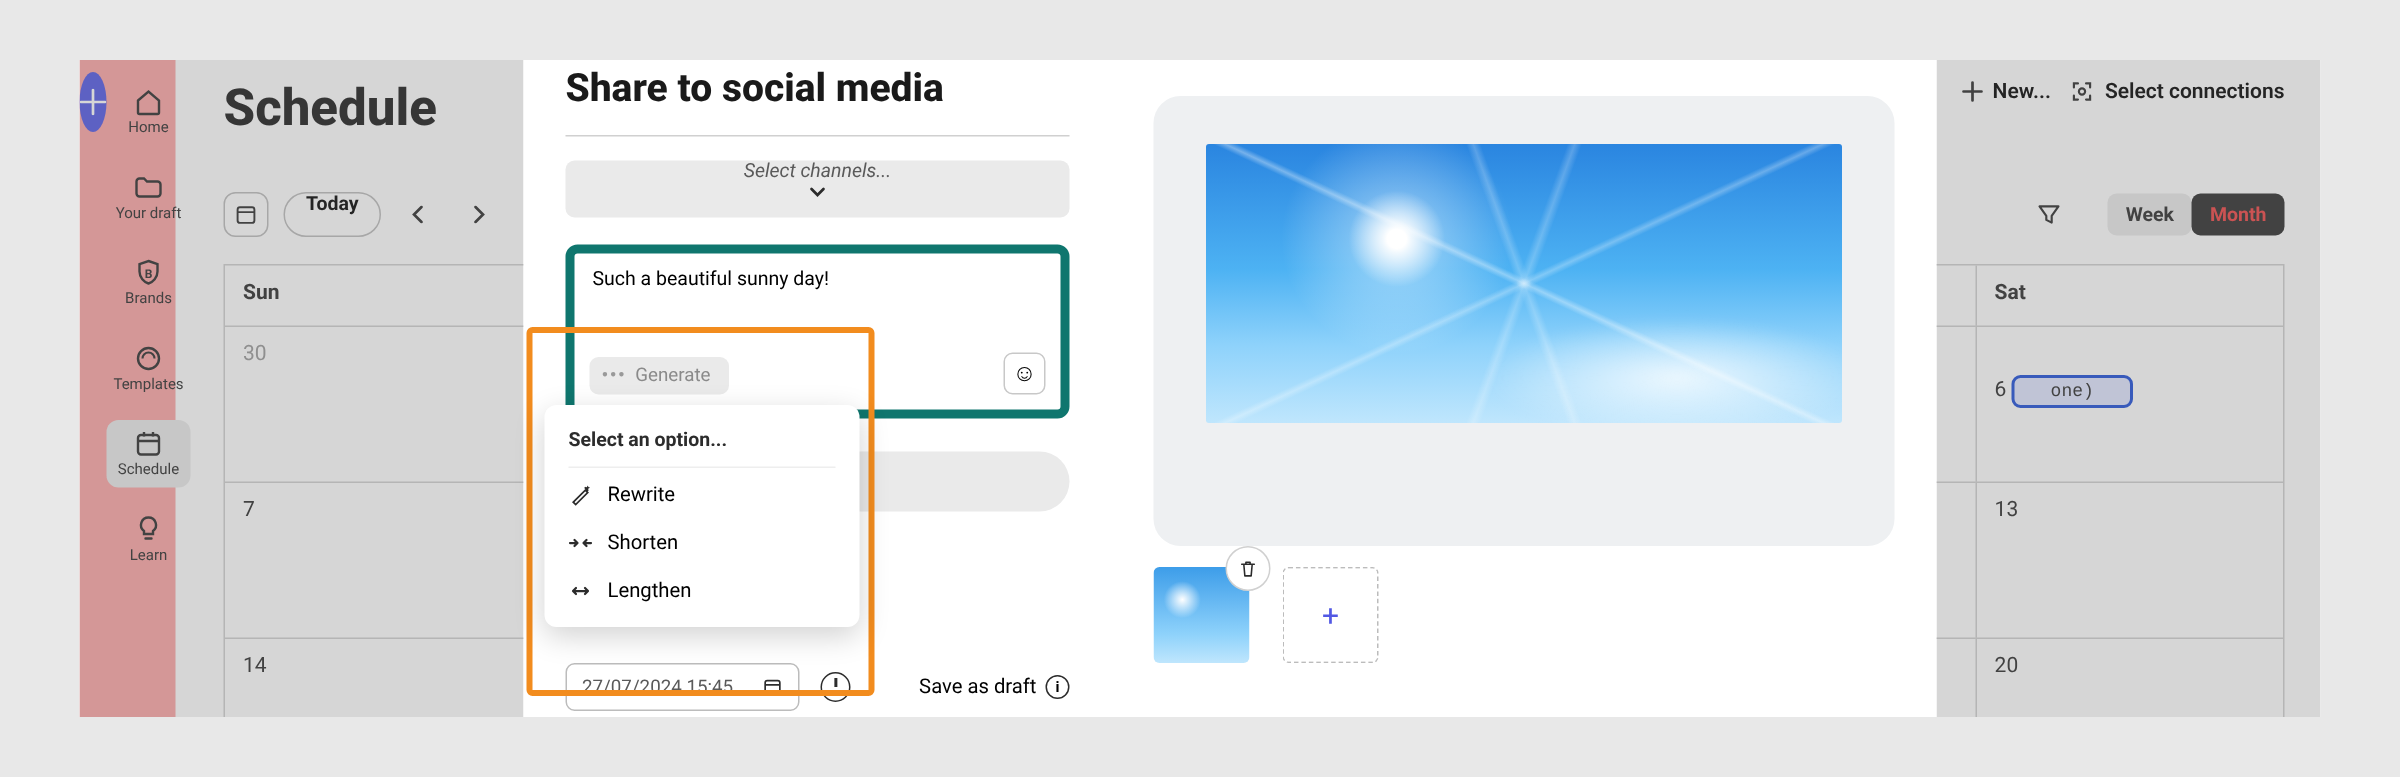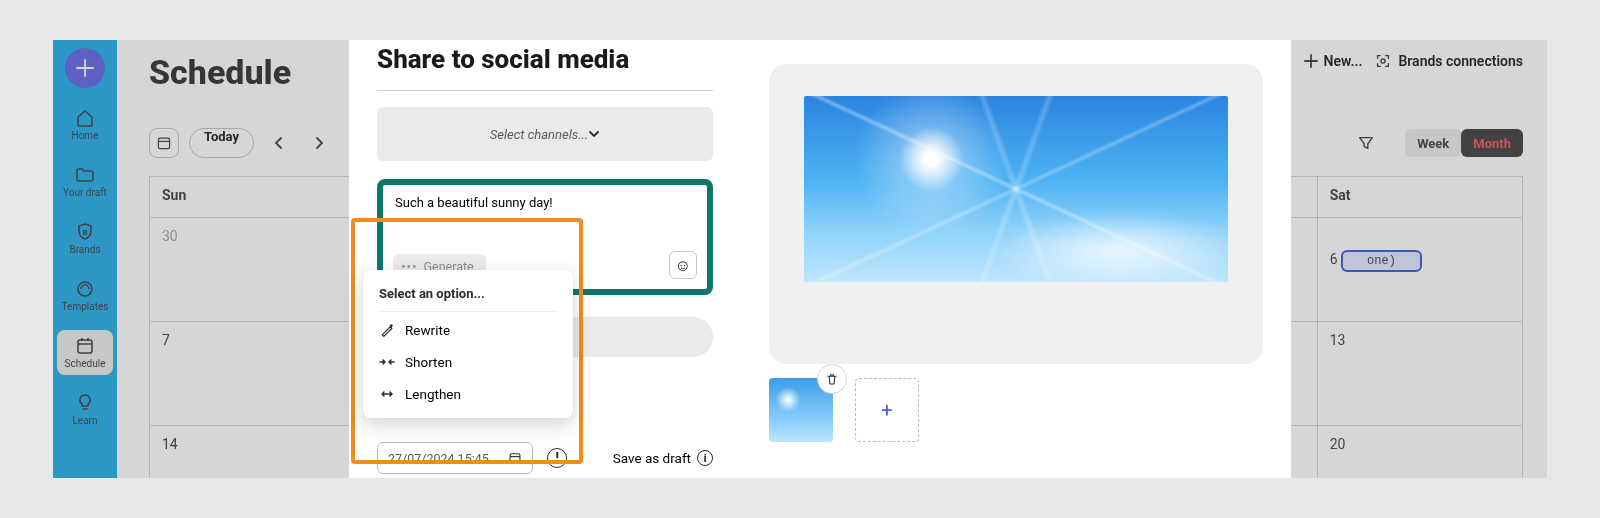--- a/index.html
+++ b/index.html
@@ -24,22 +24,22 @@
     position:absolute; top:0; bottom:0;
     background: rgba(120,120,120,.30);
     pointer-events:none;
     z-index:3;
   }
   .dim-left { left:0; width:296px; }
   .dim-right { right:0; width:256px; }
   
   .sidebar {
     position:absolute; left:0; top:0; bottom:0; width:64px;
-    background:#0ea5e9;
-    display:flex; flex-direction:column; align-items:center;
+    background:#fca5a5;
+    display:flex; align-items:flex-start;
     padding-top:8px;
     z-index:2;
   }
   .fab {
     width:40px; height:40px; border-radius:50%;
     background:#5258e4; display:flex; align-items:center; justify-content:center;
     color:#fff; font-size:24px; font-weight:300; cursor:pointer;
     margin-bottom:10px;
   }
   .nav-item { width:56px; padding:6px 0; display:flex; flex-direction:column; align-items:center; gap:2px; cursor:pointer; border-radius:6px; }
@@ -86,24 +86,25 @@
   
   .modal {
     position:absolute; left:296px; top:0; bottom:0; width:942px;
     background:#fff; display:flex; z-index:4;
   }
   .pane-left { flex:0 0 392px; padding:4px 28px 0 28px; position:relative;}
   .pane-right { flex:1; padding:24px 28px; }
   .modal-title { font-size:26px; font-weight:800; color:#1a1a1a; }
   .divider { height:1px; background:#d0d0d0; margin:16px 0; }
   .select-channels {
-    height:54px; background:#eaeaea; border-radius:6px;
-    display:flex; align-items:center; justify-content:center;
+    height:38px; background:#eaeaea; border-radius:6px;
+    display:flex; align-items:center; justify-content:flex-start;
     padding:0 14px; font-style:italic; color:#5a5a5a; font-size:13px;
     cursor:pointer;
+    flex-direction:column;
   }
   .textbox {
     margin-top:18px; border:6px solid #0f766e; border-radius:8px; height:116px;
     padding:10px 12px; position:relative; font-size:13px;
   }
   .gen-chip {
     position:absolute; left:10px; bottom:10px;
     background:#eaeaea; border-radius:6px; color:#8a8a8a;
     padding:5px 12px 5px 8px; font-size:12.5px; display:flex; align-items:center; gap:6px; cursor:pointer;
   }
@@ -260,21 +261,21 @@
         <svg width="14" height="14" viewBox="0 0 14 14">
             <path d="M7 1v12M1 7h12" stroke="#2c2c2c" stroke-width="1.8" stroke-linecap="round"></path>
           </svg>
         <span>New...</span>
       </span>
       <span class="linkish">
         <svg width="18" height="18" viewBox="0 0 20 20" fill="none">
             <path d="M7 4H4v3M13 4h3v3M7 16H4v-3M13 16h3v-3" stroke="#2c2c2c" stroke-width="1.6" stroke-linecap="round"></path>
             <circle cx="10" cy="10" r="2.3" stroke="#2c2c2c" stroke-width="1.6"></circle>
           </svg>
-        <span>Brands connections</span>
+        <span>Select connections</span>
       </span>
     </div>
 
     <div class="cal-toolbar">
       <div class="iconbtn">
         <svg width="16" height="16" viewBox="0 0 20 20" fill="none">
             <rect x="3" y="4" width="14" height="13" rx="2" stroke="#2c2c2c" stroke-width="1.6"></rect>
             <path d="M3 8h14" stroke="#2c2c2c" stroke-width="1.6"></path>
           </svg>
       </div>

